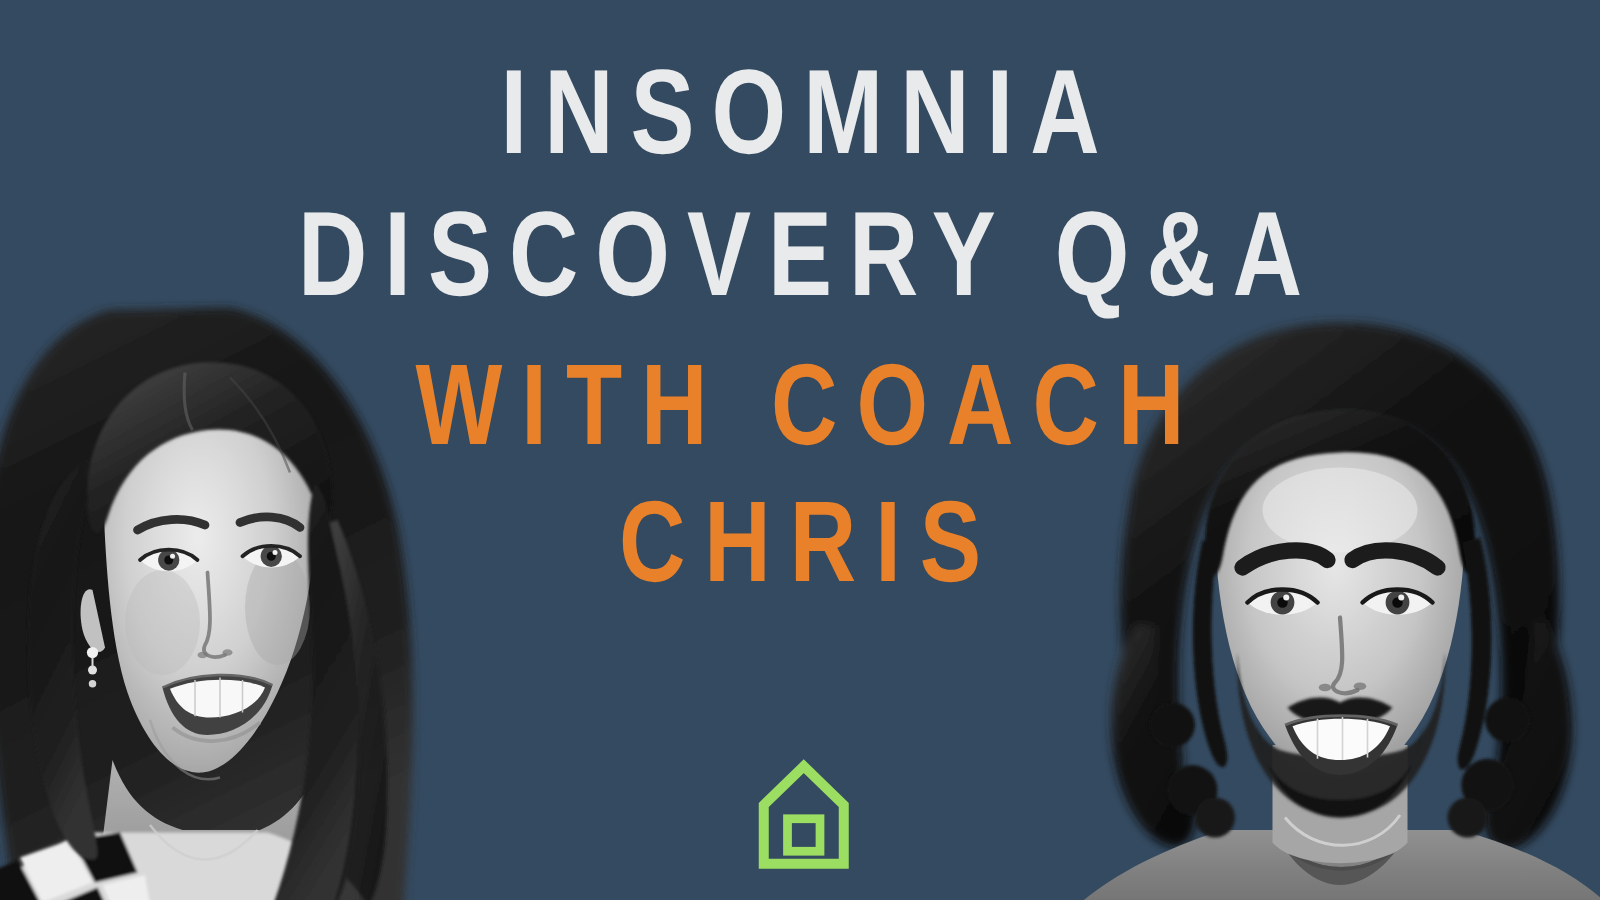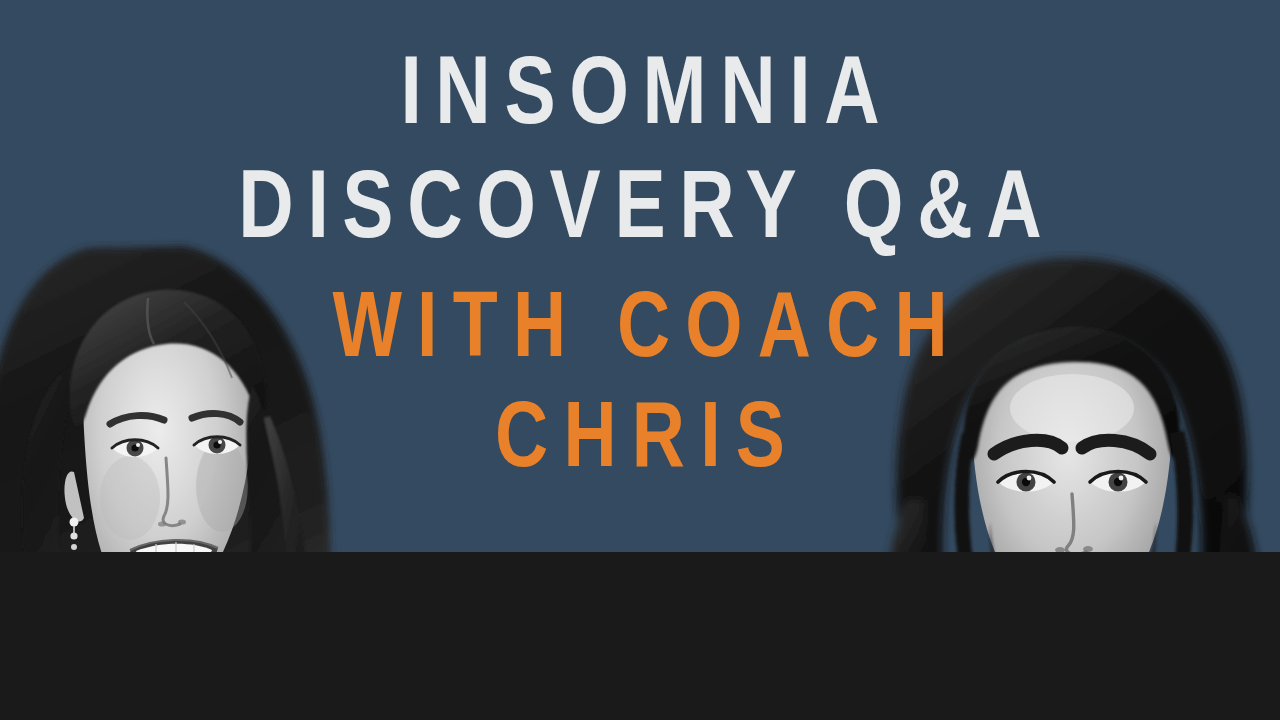--- a/index.html
+++ b/index.html
@@ -4,21 +4,21 @@
 <title>Insomnia Discovery Q&amp;A Thumbnail</title>
 <style>
   html, body {
     margin: 0;
     padding: 0;
     background: #1a1a1a;
   }
   #stage {
     position: relative;
     width: 1280px;
-    height: 552px;
+    height: 720px;
     overflow: hidden;
     background: #0c4a6e;
     font-family: "Liberation Sans", sans-serif;
     -webkit-font-smoothing: antialiased;
   }
 
   
   .bg-fill {
     position: absolute;
     inset: 0;

